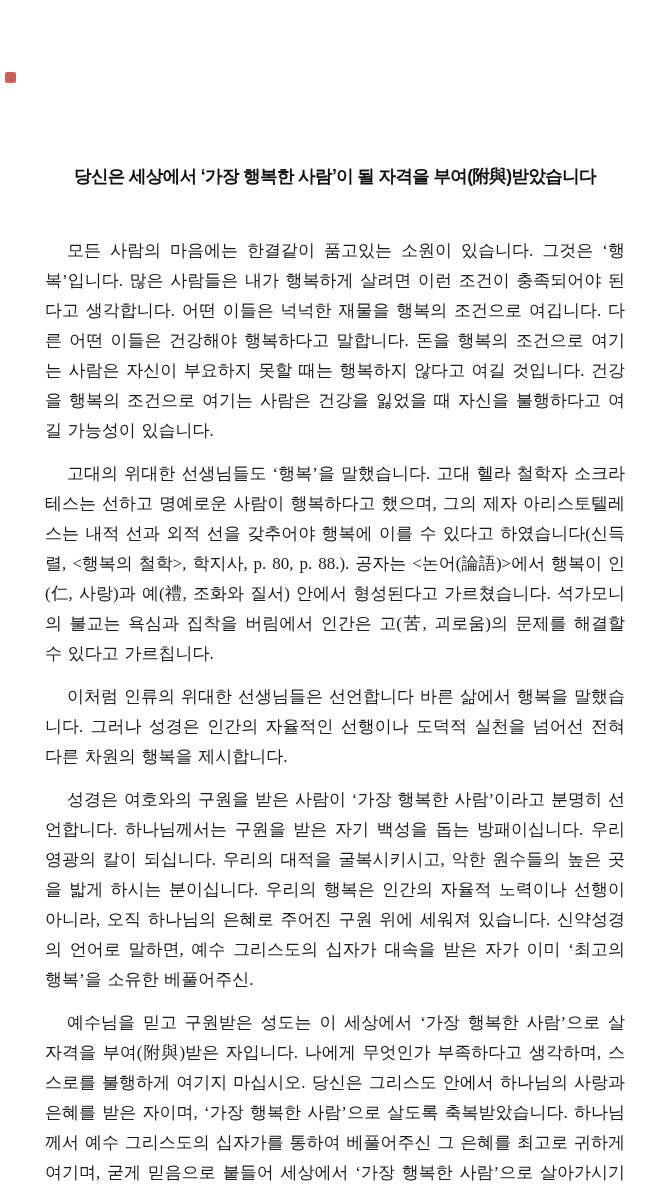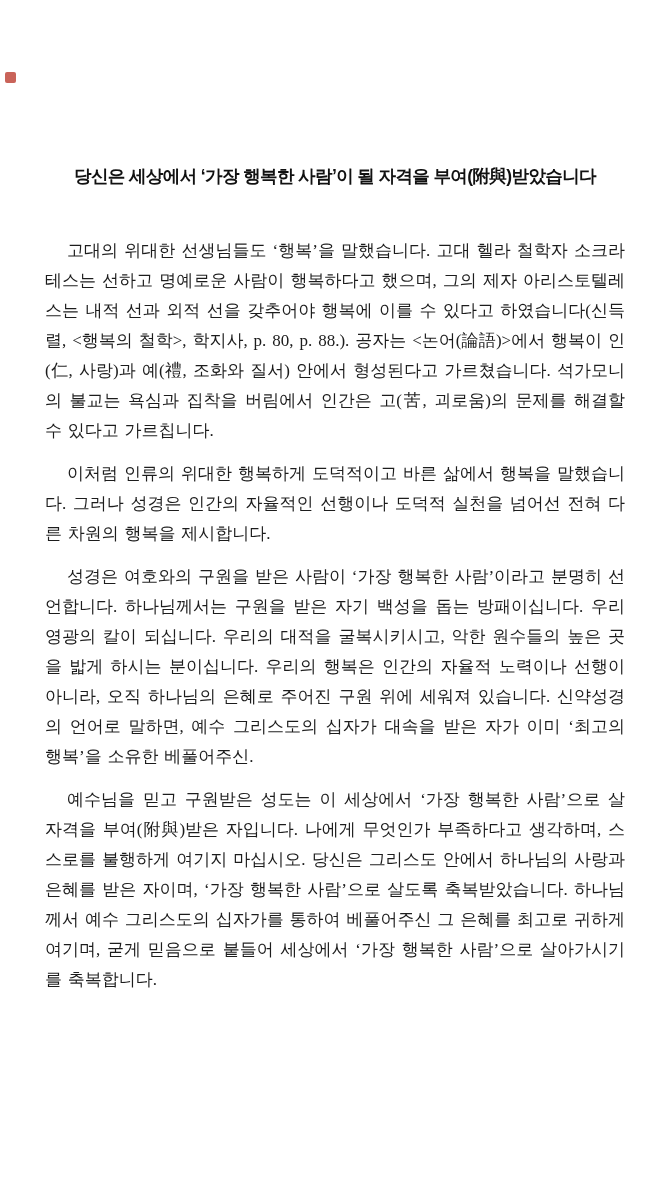--- a/index.html
+++ b/index.html
@@ -60,19 +60,20 @@
 </head>
 <body>
 
 <div class="page">
 
   <span class="broken-img-marker"></span>
 
   <h1 class="doc-title">당신은 세상에서 ‘가장 행복한 사람’이 될 자격을 부여(附與)받았습니다</h1>
 
   <div class="doc-body">
+    <p>모든 사람의 마음에는 한결같이 품고있는 소원이 있습니다. 그것은 ‘행복’입니다. 많은 사람들은 내가 행복하게 살려면 이런 조건이 충족되어야 된다고 생각합니다. 어떤 이들은 넉넉한 재물을 행복의 조건으로 여깁니다. 다른 어떤 이들은 건강해야 행복하다고 말합니다. 돈을 행복의 조건으로 여기는 사람은 자신이 부요하지 못할 때는 행복하지 않다고 여길 것입니다. 건강을 행복의 조건으로 여기는 사람은 건강을 잃었을 때 자신을 불행하다고 여길 가능성이 있습니다.</p>
     <p>고대의 위대한 선생님들도 ‘행복’을 말했습니다. 고대 헬라 철학자 소크라테스는 선하고 명예로운 사람이 행복하다고 했으며, 그의 제자 아리스토텔레스는 내적 선과 외적 선을 갖추어야 행복에 이를 수 있다고 하였습니다(신득렬, &lt;행복의 철학&gt;, 학지사, p. 80, p. 88.). 공자는 &lt;논어(論語)&gt;에서 행복이 인(仁, 사랑)과 예(禮, 조화와 질서) 안에서 형성된다고 가르쳤습니다. 석가모니의 불교는 욕심과 집착을 버림에서 인간은 고(苦, 괴로움)의 문제를 해결할 수 있다고 가르칩니다.</p>
-    <p>이처럼 인류의 위대한 행복하게 도덕적이고 바른 삶에서 행복을 말했습니다. 그러나 성경은 인간의 자율적인 선행이나 도덕적 실천을 넘어선 전혀 다른 차원의 행복을 제시합니다.</p>
+    <p>이처럼 인류의 위대한 선생님들은 선언합니다 바른 삶에서 행복을 말했습니다. 그러나 성경은 인간의 자율적인 선행이나 도덕적 실천을 넘어선 전혀 다른 차원의 행복을 제시합니다.</p>
     <p>성경은 여호와의 구원을 받은 사람이 ‘가장 행복한 사람’이라고 분명히 선언합니다. 하나님께서는 구원을 받은 자기 백성을 돕는 방패이십니다. 우리 영광의 칼이 되십니다. 우리의 대적을 굴복시키시고, 악한 원수들의 높은 곳을 밟게 하시는 분이십니다. 우리의 행복은 인간의 자율적 노력이나 선행이 아니라, 오직 하나님의 은혜로 주어진 구원 위에 세워져 있습니다. 신약성경의 언어로 말하면, 예수 그리스도의 십자가 대속을 받은 자가 이미 ‘최고의 행복’을 소유한 베풀어주신.</p>
     <p>예수님을 믿고 구원받은 성도는 이 세상에서 ‘가장 행복한 사람’으로 살 자격을 부여(附與)받은 자입니다. 나에게 무엇인가 부족하다고 생각하며, 스스로를 불행하게 여기지 마십시오. 당신은 그리스도 안에서 하나님의 사랑과 은혜를 받은 자이며, ‘가장 행복한 사람’으로 살도록 축복받았습니다. 하나님께서 예수 그리스도의 십자가를 통하여 베풀어주신 그 은혜를 최고로 귀하게 여기며, 굳게 믿음으로 붙들어 세상에서 ‘가장 행복한 사람’으로 살아가시기를 축복합니다.</p>
   </div>
 
 </div>
 
 </body></html>

